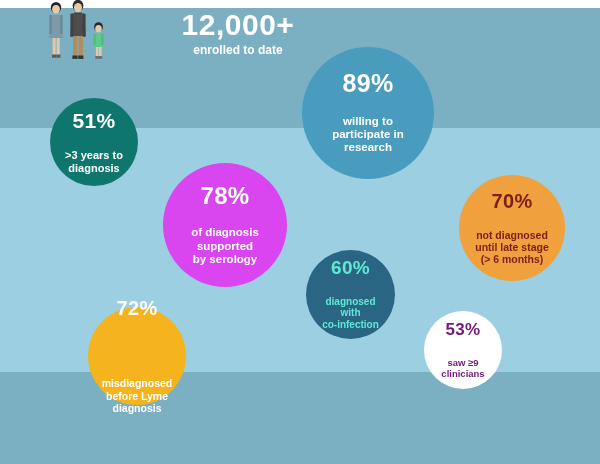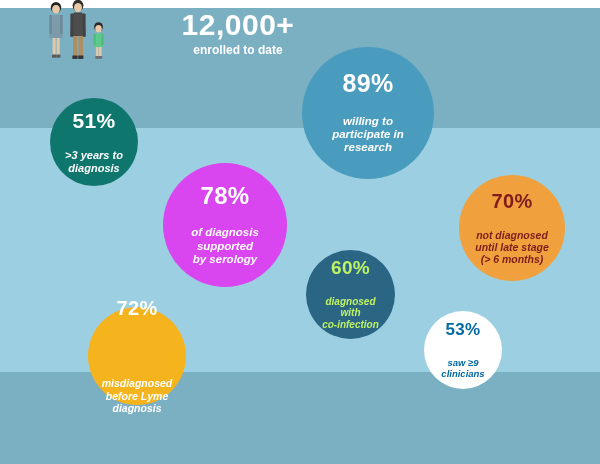--- a/index.html
+++ b/index.html
@@ -77,21 +77,20 @@
     font-weight: bold;
     line-height: 1.02;
     letter-spacing: 0.3px;
   }
   .bubble .cap {
     display: block;
     font-weight: bold;
     line-height: 1.16;
     margin-top: 18px;
     white-space: pre-line;
-    font-style: italic;
   }
 
   
   #bubble-51 {
     left: 50px;  top: 98px;  width: 88px;  height: 88px;
     background: #0f766e; color: #ffffff;
   }
   #bubble-51 .pct { font-size: 21px; }
   #bubble-51 .cap { font-size: 11px; }
 
@@ -111,35 +110,35 @@
 
   #bubble-70 {
     left: 459px; top: 175px; width: 106px; height: 106px;
     background: #f0a03c; color: #7f1d1d;
   }
   #bubble-70 .pct { font-size: 20px; }
   #bubble-70 .cap { font-size: 10.5px; }
 
   #bubble-60 {
     left: 306px; top: 250px; width: 89px;  height: 89px;
-    background: #2b6584; color: #bef264;
+    background: #2b6584; color: #5eead4;
   }
   #bubble-60 .pct { font-size: 19px; }
   #bubble-60 .cap { font-size: 10px; }
 
   #bubble-72 {
     left: 88px;  top: 307px; width: 98px;  height: 98px;
     background: #f5b41d; color: #ffffff; gap: 41px;
   }
   #bubble-72 .pct { font-size: 20px; }
   #bubble-72 .cap { font-size: 10.5px; }
 
   #bubble-53 {
     left: 424px; top: 311px; width: 78px;  height: 78px;
-    background: #ffffff; color: #0369a1;
+    background: #ffffff; color: #701a75;
   }
   #bubble-53 .pct { font-size: 17px; }
   #bubble-53 .cap { font-size: 9.5px; }
 </style>
 </head>
 <body>
 
 <div id="infographic">
 
   <div class="band" id="band-top"></div>

